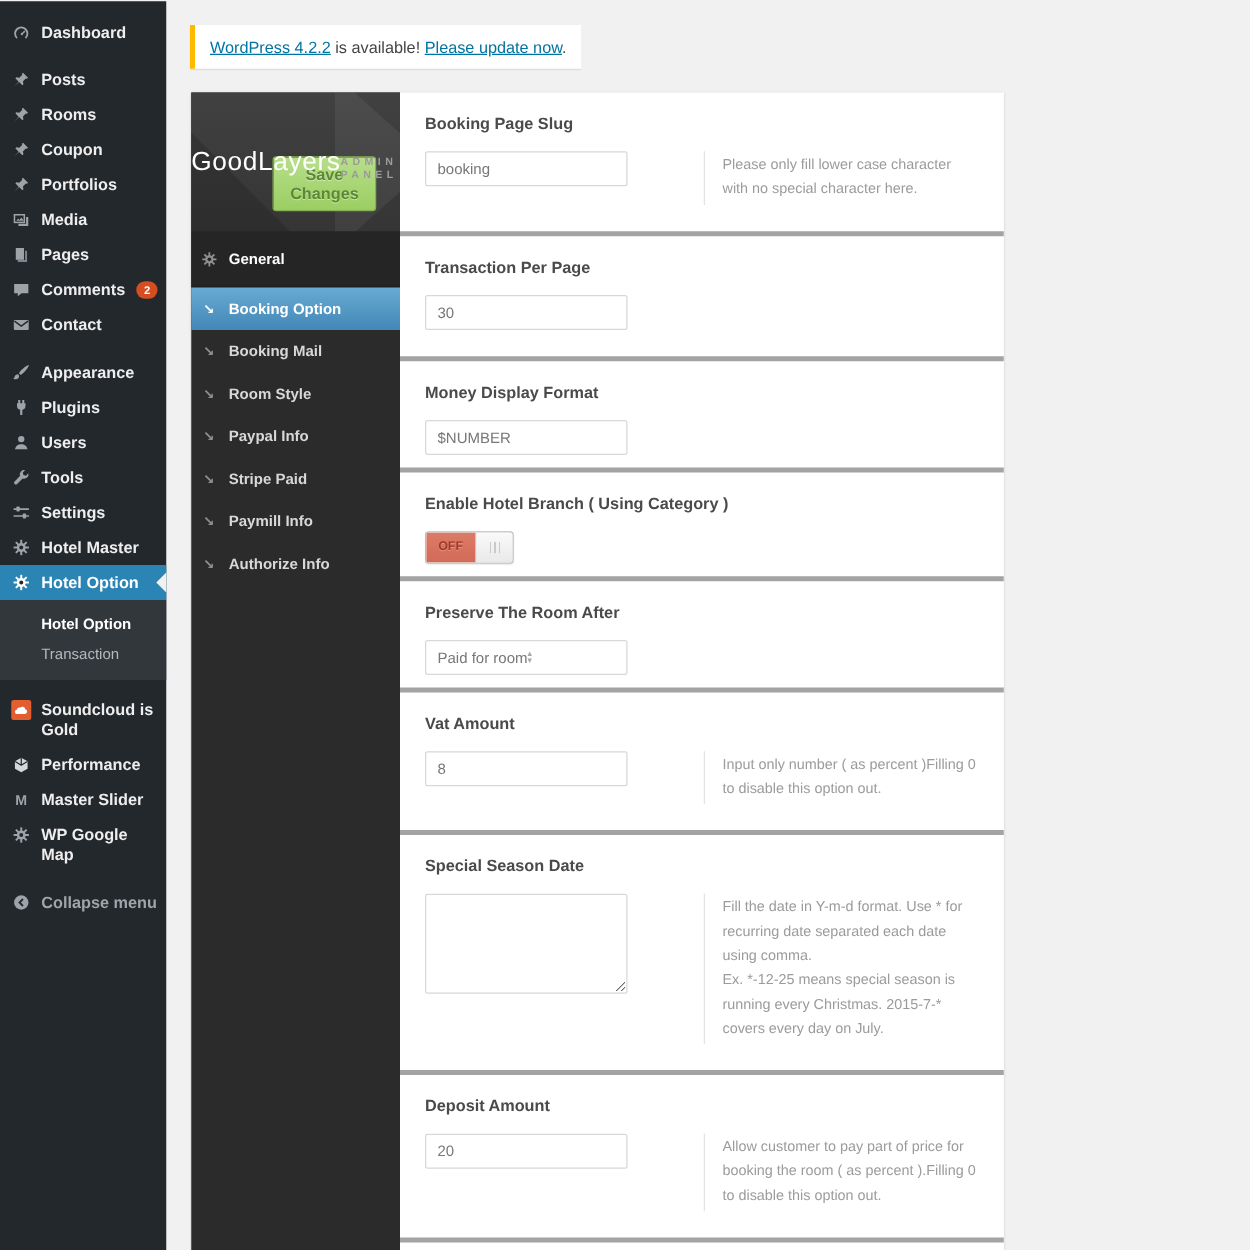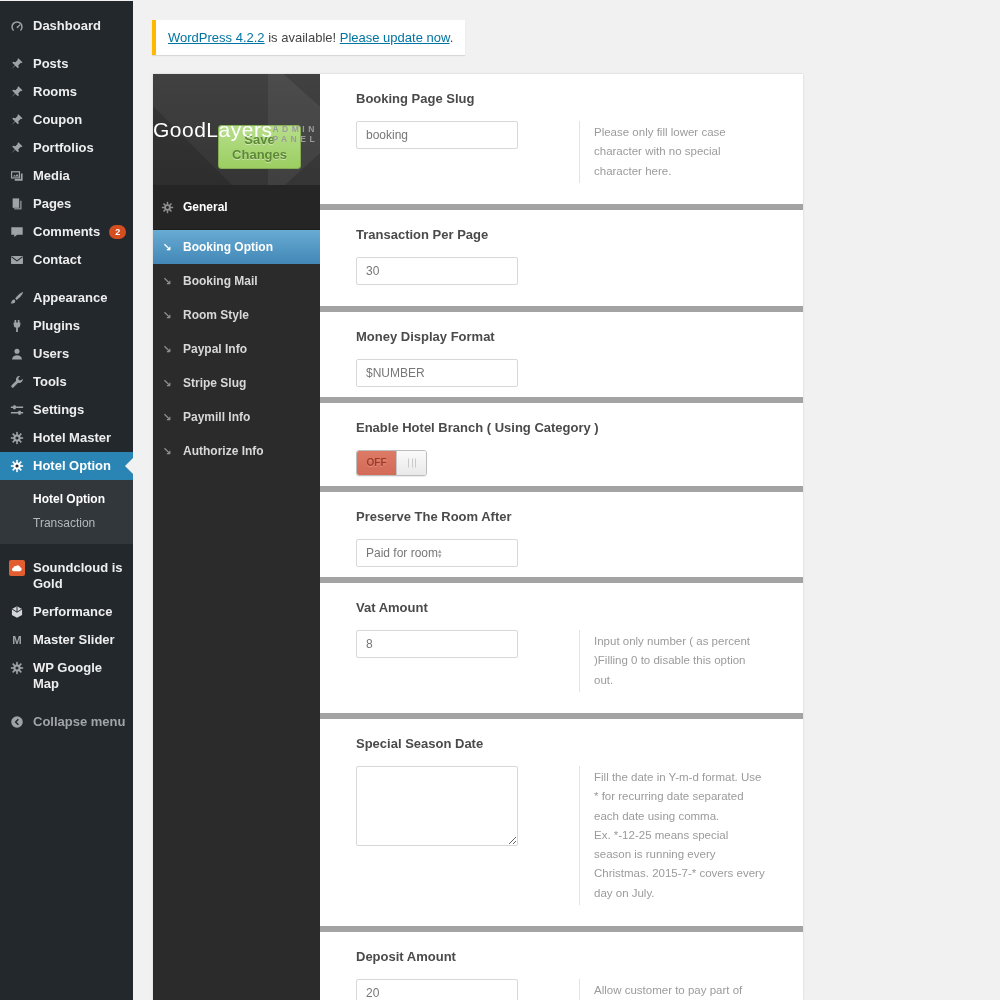--- a/index.html
+++ b/index.html
@@ -58,21 +58,21 @@
   .gl-tab.active{background:linear-gradient(#68abd3,#4287b7)}
   .gl-tab.active,.gl-tab.active .arrow-ch{color:#fff}
 
   #gl-right{flex:1;background:#fff;display:flex;flex-direction:row;min-width:0}
   #gl-header{height:111px;background:#ececec;border-bottom:1px solid #dcdcdc;
     box-shadow:inset 0 2px 0 rgba(0,0,0,.05);position:relative;flex-shrink:0}
   #save-btn{position:absolute;right:19px;bottom:16px;background:linear-gradient(#b7de8a,#9bce62);
     border:1px solid #86ae53;border-radius:3px;color:#5d8836;font-weight:bold;font-size:13px;
     padding:6px 13px;text-shadow:0 1px 0 rgba(255,255,255,.45);cursor:pointer;font-family:inherit}
   #gl-form{flex:1}
-  .row{padding:17px 36px 21px;border-bottom:6px solid #a3a3a3}
+  .row{padding:17px 20px 21px;border-bottom:4px solid #a3a3a3}
   .row:nth-child(3),.row:nth-child(4),.row:nth-child(5){padding-bottom:10px}
   .row-label{font-size:13px;font-weight:bold;color:#4a4a4a;margin-bottom:15px}
   .row-body{display:flex;align-items:stretch}
   .control{width:223px;flex-shrink:0}
   .txt{width:162px;height:28px;box-sizing:border-box;border:1px solid #d8d8d8;border-radius:2px;
     padding:0 9px;font-size:12px;color:#777;font-family:inherit;background:#fff}
   .note{flex:1;border-left:1px solid #e3e3e3;padding:2px 0 2px 14px;font-size:11.5px;
     line-height:1.68;color:#9b9b9b;white-space:pre-line}
   .toggle{display:inline-flex;height:24px;border:1px solid #bdbdbd;border-radius:3px;overflow:hidden;
     box-shadow:0 1px 1px rgba(0,0,0,.08);cursor:pointer}
@@ -391,21 +391,21 @@
             <div class="gl-tab">
               <span class="gl-tab-ic">
                 <span class="arrow-ch">↘</span>
               </span>
               <span class="gl-tab-label">Paypal Info</span>
             </div>
             <div class="gl-tab">
               <span class="gl-tab-ic">
                 <span class="arrow-ch">↘</span>
               </span>
-              <span class="gl-tab-label">Stripe Slug</span>
+              <span class="gl-tab-label">Stripe Paid</span>
             </div>
             <div class="gl-tab">
               <span class="gl-tab-ic">
                 <span class="arrow-ch">↘</span>
               </span>
               <span class="gl-tab-label">Paymill Info</span>
             </div>
             <div class="gl-tab">
               <span class="gl-tab-ic">
                 <span class="arrow-ch">↘</span>

